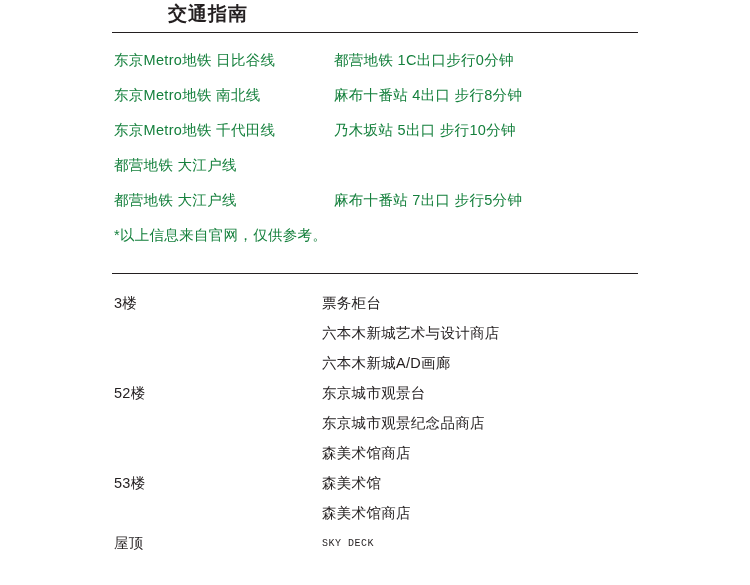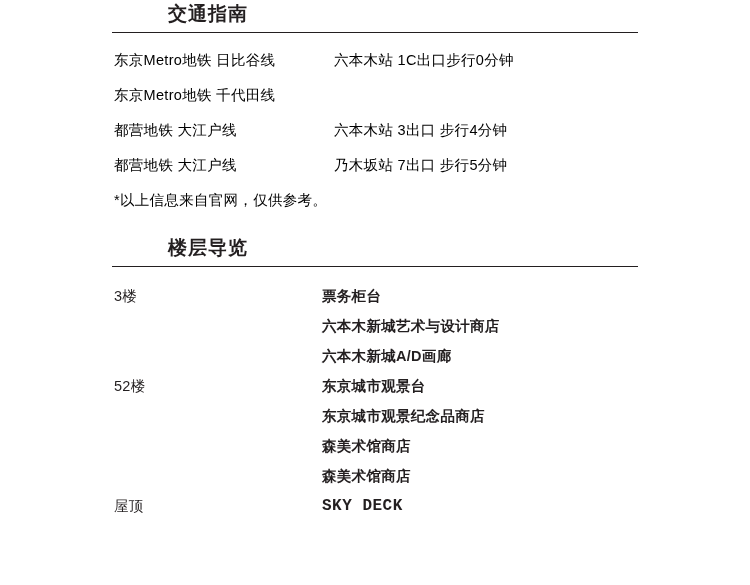--- a/index.html
+++ b/index.html
@@ -41,21 +41,21 @@
     border-bottom: 1px solid #231f20;
     margin: 4px 112px 0 112px;
   }
 
   
   .transit {
     margin-top: 20px;
     padding-left: 114px;
     font-size: 14.5px;
     line-height: 15px;
-    color: #000000;
+    color: #15803d;
   }
   .transit-row {
     display: flex;
     align-items: baseline;
     margin-bottom: 20px;
     white-space: nowrap;
   }
   .transit-line {
     width: 220px;
     flex: 0 0 220px;
@@ -83,32 +83,31 @@
     margin-bottom: 15px;
     white-space: nowrap;
   }
   .floor-name {
     width: 208px;
     flex: 0 0 208px;
     letter-spacing: 0.3px;
   }
   .floor-item {
     letter-spacing: 0.3px;
-    font-weight: bold;
   }
   .floor-sub {
     display: flex;
     margin-bottom: 15px;
   }
   .floor-sub .floor-name {
     visibility: hidden;
   }
   .mono {
     font-family: "Liberation Mono", monospace;
-    font-size: 16px;
+    font-size: 10px;
     letter-spacing: 0.5px;
   }
   .spacer-sec {
     height: 26px;
   }
 </style>
 </head>
 <body>
 
 <div class="page">
@@ -116,48 +115,49 @@
   <div class="section">
     <div class="section-head">
       <span class="section-title">交通指南</span>
     </div>
     <div class="rule"></div>
 
     <div class="transit">
 
       <div class="transit-row">
         <span class="transit-line">东京Metro地铁  日比谷线</span>
-        <span class="transit-detail">六本木站  1C出口步行0分钟</span>
-      </div>
-
+        <span class="transit-detail">都营地铁  1C出口步行0分钟</span>
+      </div>
+
+      <div class="transit-row">
+        <span class="transit-line">东京Metro地铁  南北线</span>
+        <span class="transit-detail">麻布十番站  4出口  步行8分钟</span>
+      </div>
 
       <div class="transit-row">
         <span class="transit-line">东京Metro地铁  千代田线</span>
+        <span class="transit-detail">乃木坂站  5出口  步行10分钟</span>
       </div>
 
       <div class="transit-row">
         <span class="transit-line">都营地铁  大江户线</span>
-        <span class="transit-detail">六本木站  3出口  步行4分钟</span>
       </div>
 
       <div class="transit-row">
         <span class="transit-line">都营地铁  大江户线</span>
-        <span class="transit-detail">乃木坂站  7出口  步行5分钟</span>
+        <span class="transit-detail">麻布十番站  7出口  步行5分钟</span>
       </div>
 
       <div class="note">*以上信息来自官网，仅供参考。</div>
     </div>
   </div>
 
   <div class="spacer-sec"></div>
 
   <div class="section">
-    <div class="section-head">
-      <span class="section-title">楼层导览</span>
-    </div>
     <div class="rule"></div>
 
     <div class="floors">
 
       <div class="floor-row">
         <span class="floor-name">3楼</span>
         <span class="floor-item">票务柜台</span>
       </div>
       <div class="floor-sub">
         <span class="floor-name"></span>
@@ -174,20 +174,24 @@
       </div>
       <div class="floor-sub">
         <span class="floor-name"></span>
         <span class="floor-item">东京城市观景纪念品商店</span>
       </div>
       <div class="floor-sub">
         <span class="floor-name"></span>
         <span class="floor-item">森美术馆商店</span>
       </div>
 
+      <div class="floor-row">
+        <span class="floor-name">53楼</span>
+        <span class="floor-item">森美术馆</span>
+      </div>
       <div class="floor-sub">
         <span class="floor-name"></span>
         <span class="floor-item">森美术馆商店</span>
       </div>
 
       <div class="floor-row">
         <span class="floor-name">屋顶</span>
         <span class="floor-item mono">SKY DECK</span>
       </div>
 

